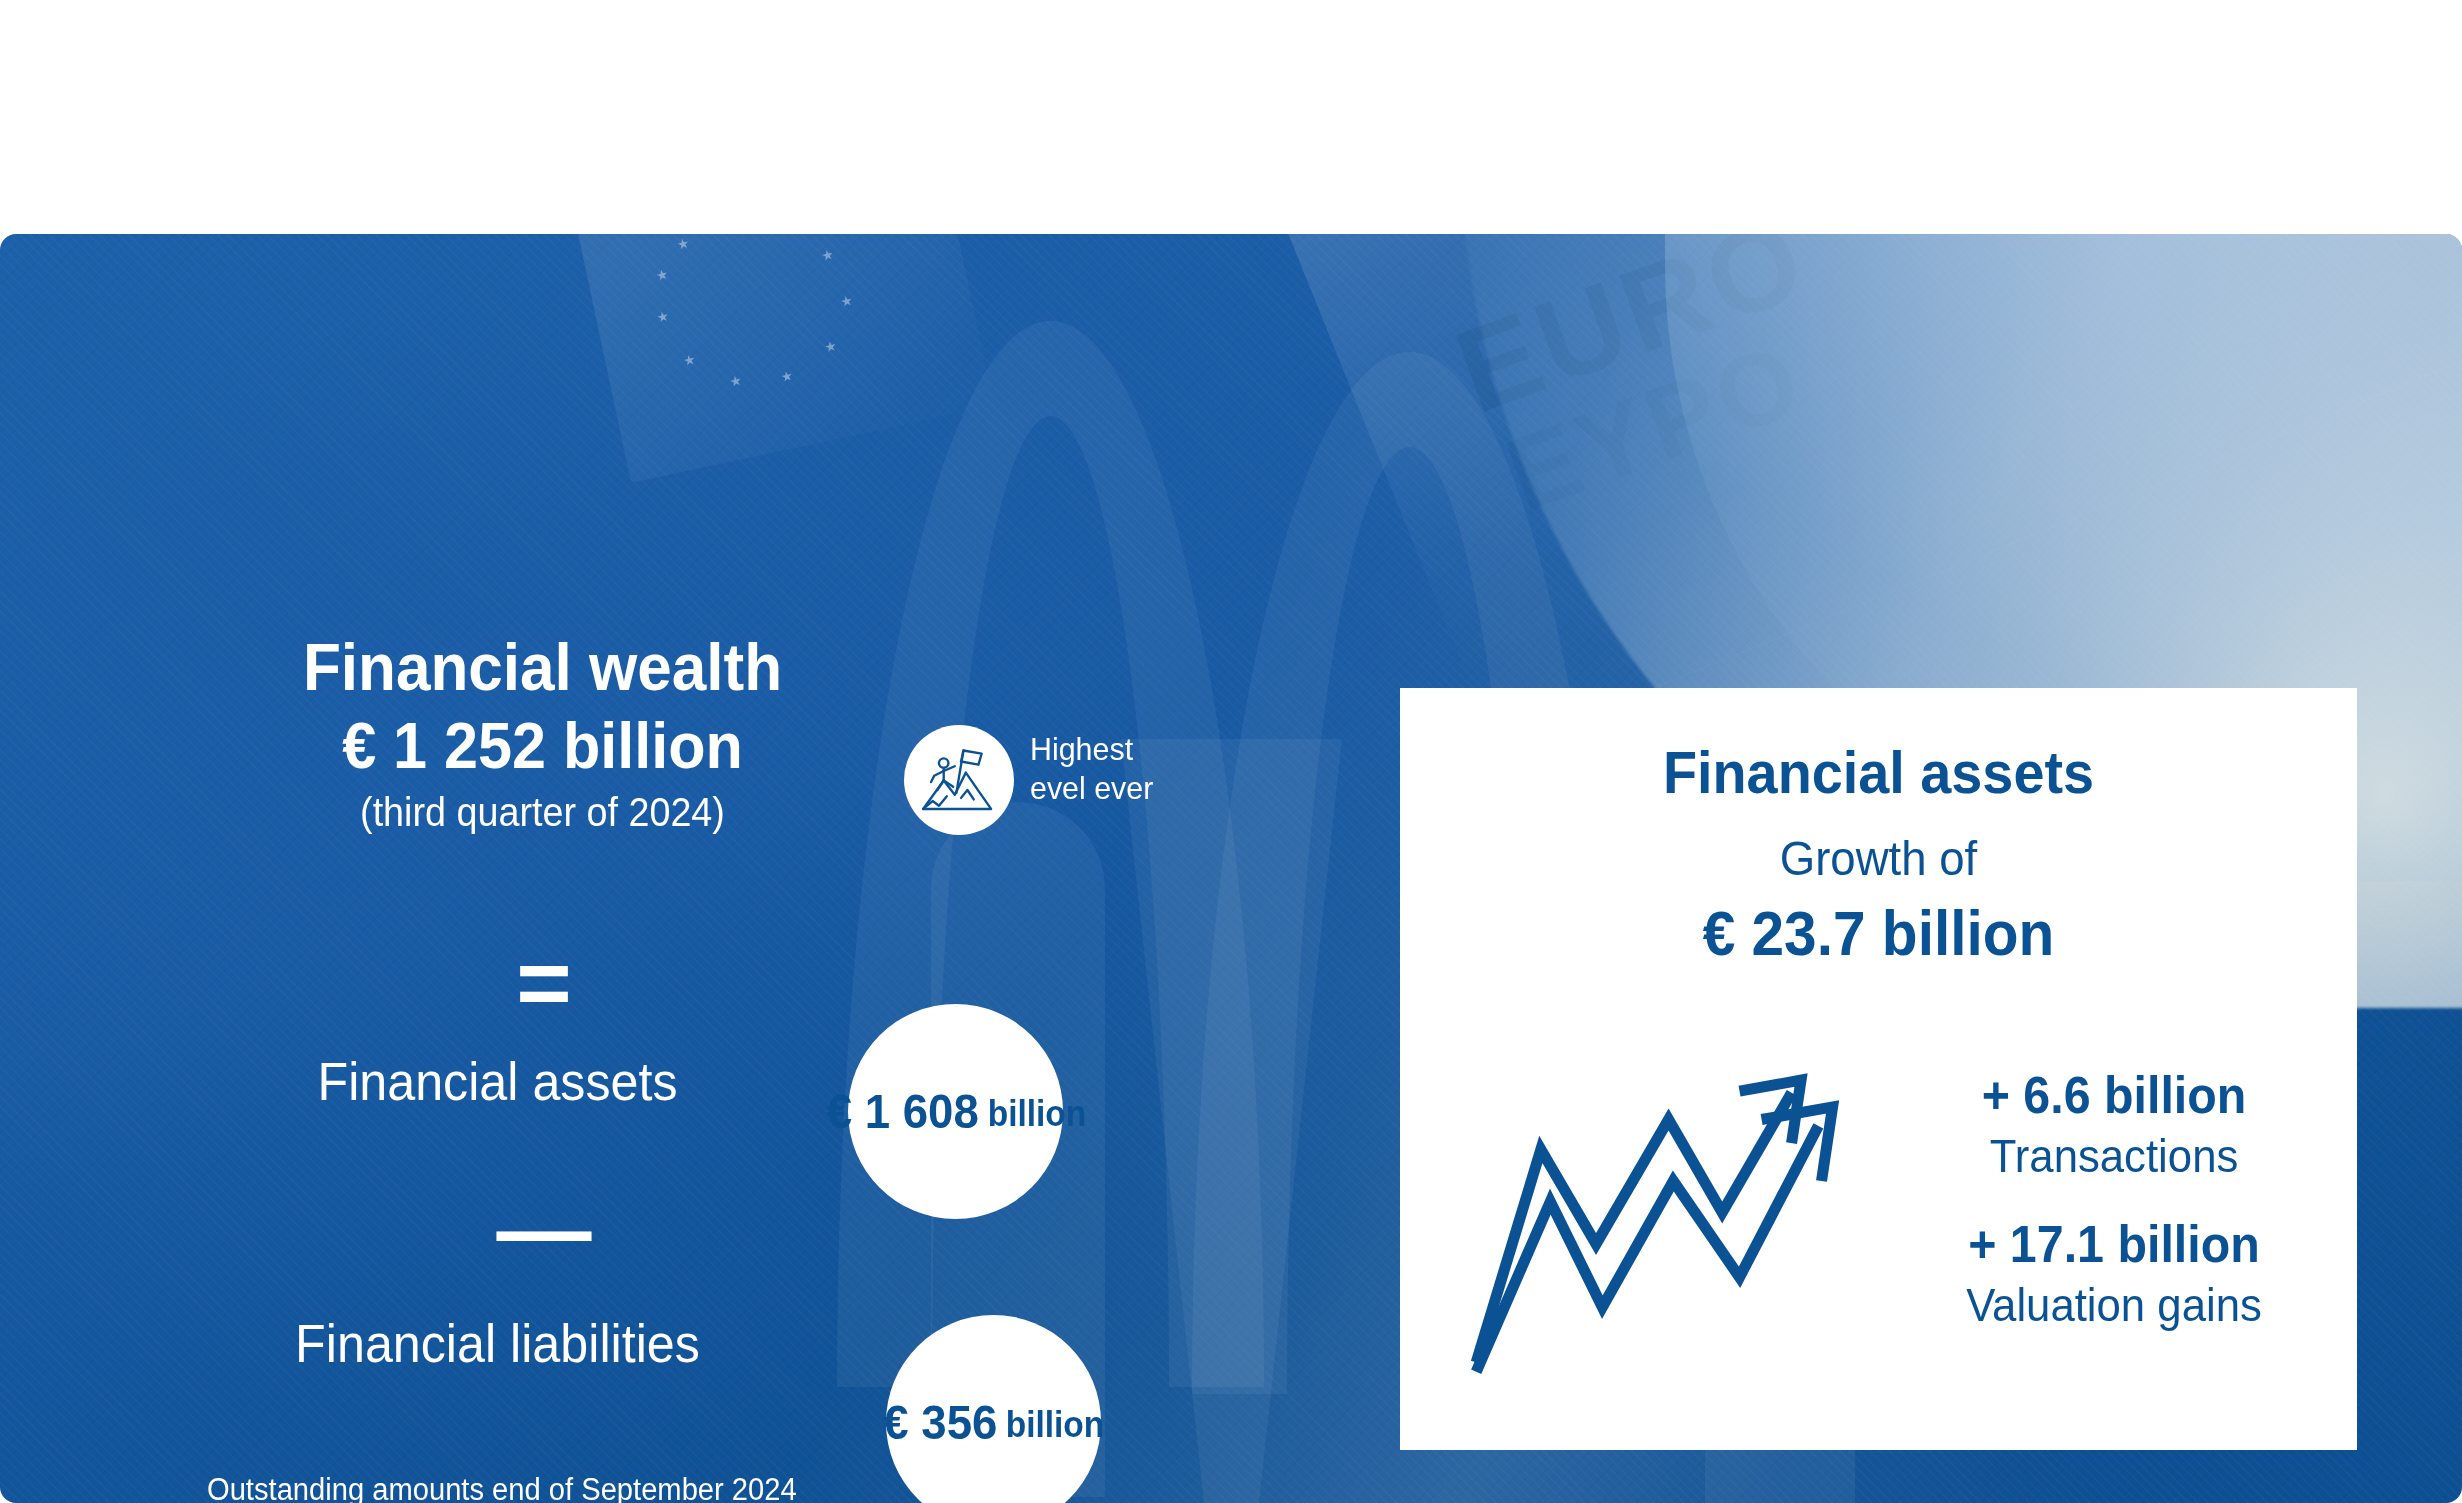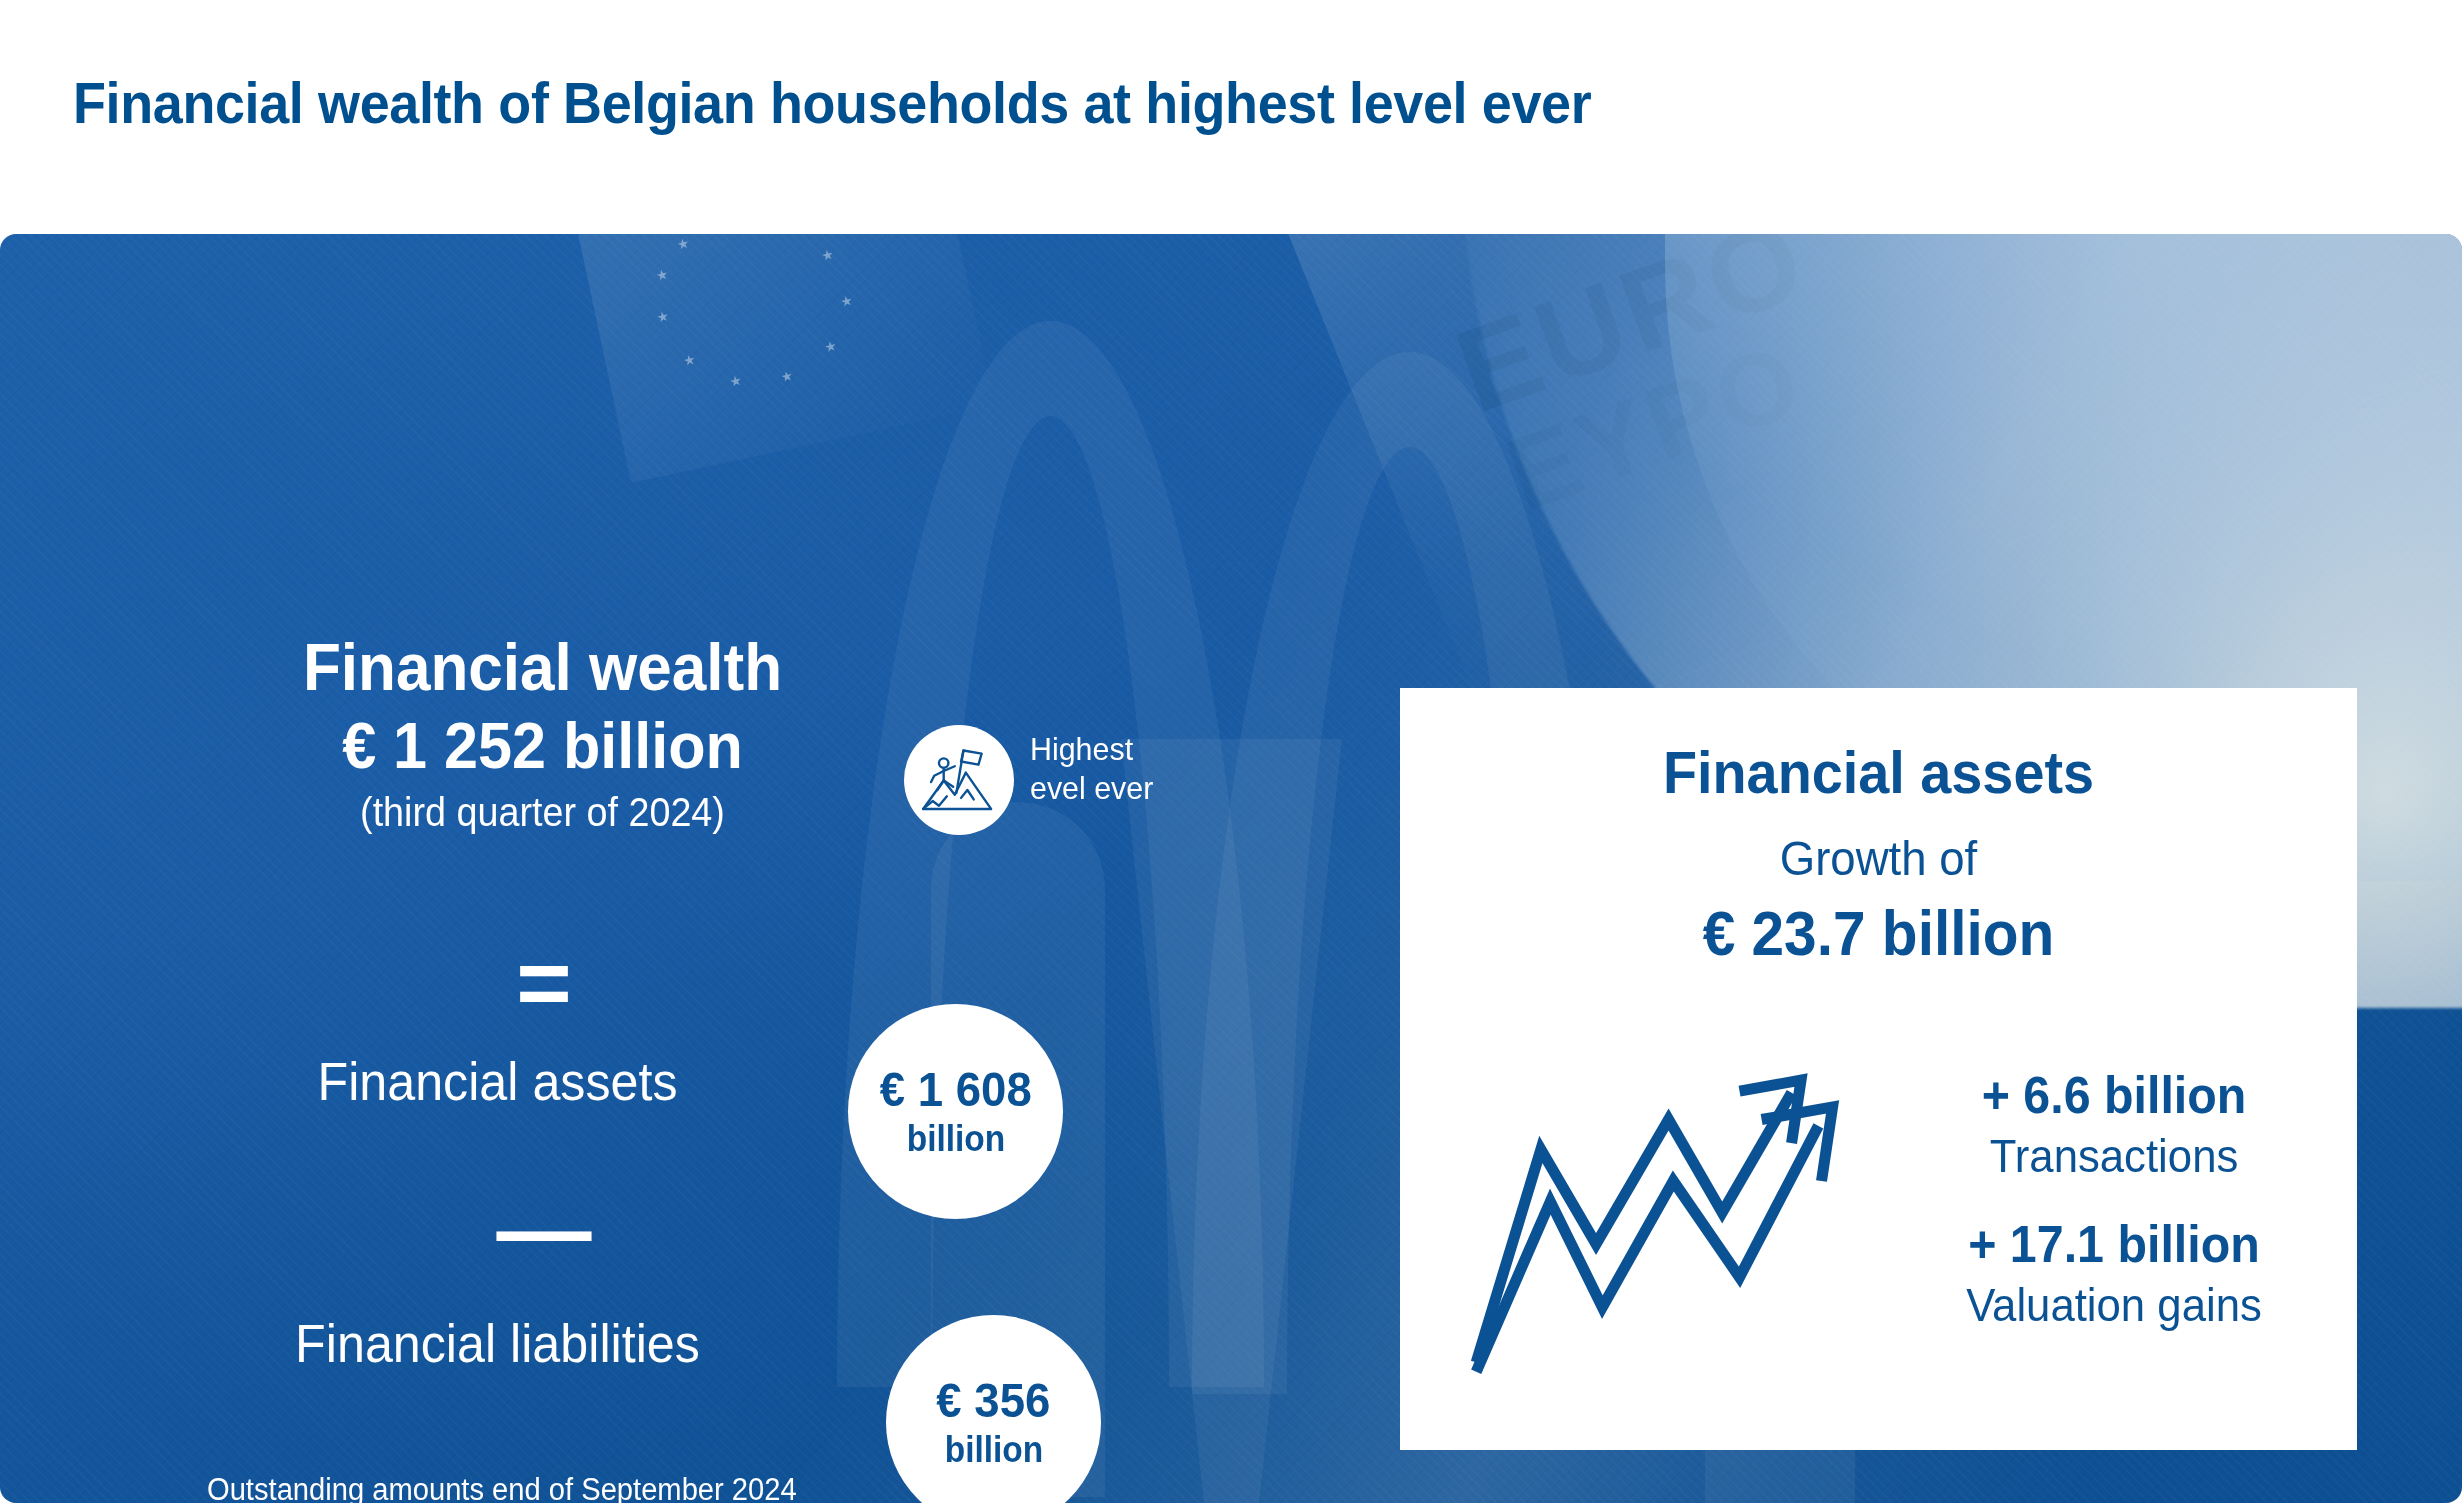--- a/index.html
+++ b/index.html
@@ -152,21 +152,21 @@
   .row-liab-label{
     position:absolute;left:182px;top:1078px;width:631px;text-align:center;
     font-family:"Liberation Sans Narrow","Liberation Sans",sans-serif;
     font-weight:normal;font-size:54px;line-height:63px;color:#ffffff;
     transform:scaleX(0.93);transform-origin:center top;white-space:nowrap;
   }
 
   .bubble{
     position:absolute;width:215px;height:215px;border-radius:50%;
     background:#ffffff;color:#0b5294;text-align:center;
-    display:flex;flex-direction:column;align-items:center;justify-content:center;
+    display:flex;flex-direction:row;align-items:center;justify-content:center;
   }
   .bubble .amt{
     font-family:"Liberation Sans Narrow","Liberation Sans",sans-serif;
     font-weight:bold;font-size:49px;line-height:51px;
     transform:scaleX(0.93);white-space:nowrap;
   }
   .bubble .unit{
     font-family:"Liberation Sans Narrow","Liberation Sans",sans-serif;
     font-weight:bold;font-size:36px;line-height:41px;margin-top:3.2px;
     transform:scaleX(0.93);
@@ -218,23 +218,20 @@
     font-weight:normal;font-size:47px;line-height:58px;color:#0b5294;
     transform:scaleX(0.93);white-space:nowrap;
   }
   .bd-gap{height:28px;}
 </style>
 </head>
 <body>
 
 <div class="canvas">
 
-  <div class="header">
-    <div class="header-title">Financial wealth of Belgian households at highest level ever</div>
-  </div>
 
   <div class="panel">
 
     <div class="panel-texture"></div>
 
     <div class="bn-note"></div>
     <div class="bn-euro">EURO</div>
     <div class="bn-eypo">EYPO</div>
 
     <div class="bn-flag">

